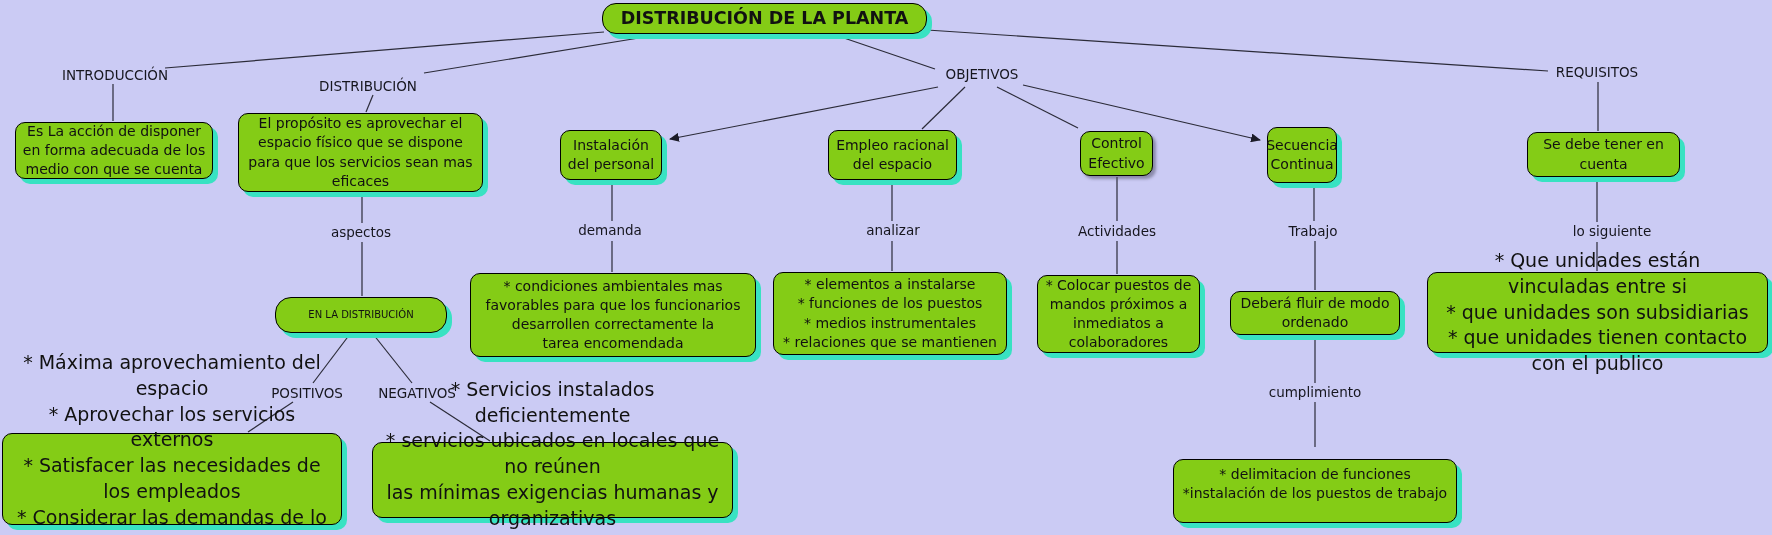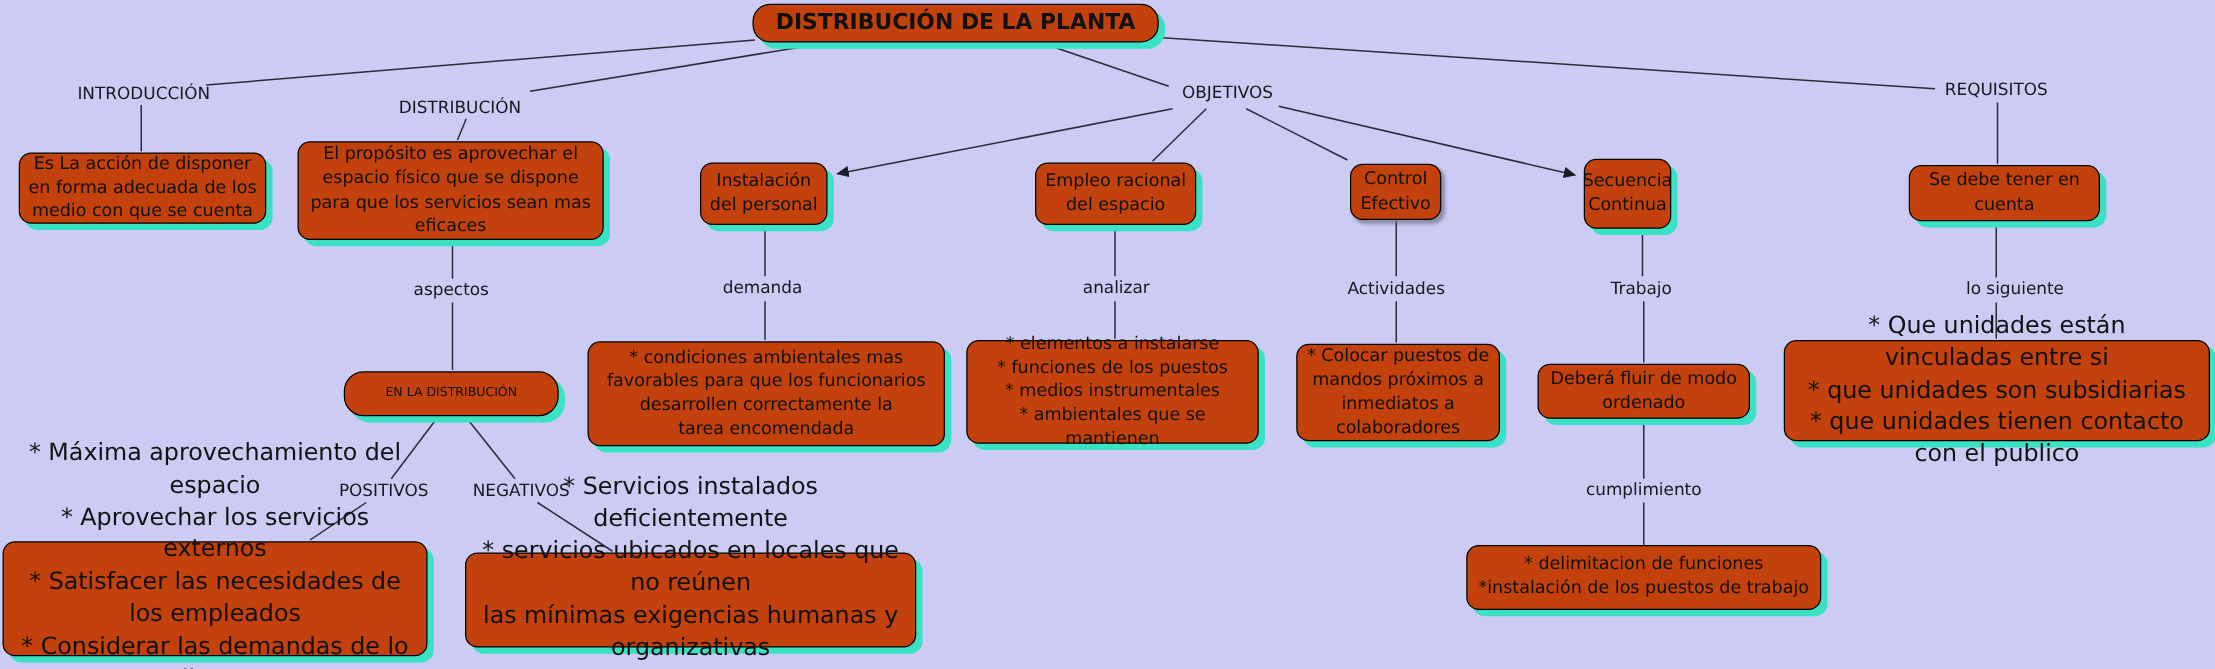--- a/index.html
+++ b/index.html
@@ -12,21 +12,21 @@
     overflow:hidden;
   }
   .edges{position:absolute;left:0;top:0;width:1772px;height:535px;}
   .edges line{stroke:#2b2b38;stroke-width:1.2;}
   .node{
     position:absolute;
     box-sizing:border-box;
     display:flex;align-items:center;justify-content:center;
     text-align:center;
     white-space:pre-line;
-    background:#c2410c;
+    background:#84cc16;
     border:1.3px solid #000;
     border-radius:10px;
     padding:2px 6px;
     font-size:14px;
     line-height:1.36;
     box-shadow:5px 5px 0 0 #38e2c2;
   }
   .node.dense{font-size:19px;}
   .node.top-align{align-items:flex-start;padding-top:5px;}
   .node.plain-shadow{box-shadow:3px 3px 3px rgba(85,85,110,.55);}
@@ -113,21 +113,21 @@
   <div class="node pill" style="left:275px;top:297px;width:172px;height:36px">EN LA DISTRIBUCIÓN</div>
 
   <div class="node" style="left:470px;top:273px;width:286px;height:84px">* condiciones ambientales mas
 favorables para que los funcionarios
 desarrollen correctamente la
 tarea encomendada</div>
 
   <div class="node" style="left:773px;top:272px;width:234px;height:83px">* elementos a instalarse
 * funciones de los puestos
 * medios instrumentales
-* ambientales que se mantienen</div>
+* relaciones que se mantienen</div>
 
   <div class="node" style="left:1037px;top:275px;width:163px;height:78px">* Colocar puestos de
 mandos próximos a
 inmediatos a
 colaboradores</div>
 
   <div class="node" style="left:1230px;top:291px;width:170px;height:44px">Deberá fluir de modo
 ordenado</div>
 
   <div class="node dense" style="left:1427px;top:272px;width:341px;height:81px">* Que unidades están
@@ -139,21 +139,21 @@
 * Aprovechar los servicios externos
 * Satisfacer las necesidades de los empleados
 * Considerar las demandas de lo clientes
 * No descuidar los factores humanos</div>
 
   <div class="node dense" style="left:372px;top:442px;width:361px;height:76px">* Servicios instalados deficientemente
 * servicios ubicados en locales que no reúnen
 las mínimas exigencias humanas y organizativas
 * No descuidar los factores humanos</div>
 
-  <div class="node top-align" style="left:1173px;top:436px;width:284px;height:52px">* delimitacion de funciones
+  <div class="node top-align" style="left:1173px;top:459px;width:284px;height:64px">* delimitacion de funciones
 *instalación de los puestos de trabajo</div>
 
   <div class="lbl" style="left:115px;top:67px">INTRODUCCIÓN</div>
   <div class="lbl" style="left:368px;top:78px">DISTRIBUCIÓN</div>
   <div class="lbl" style="left:982px;top:66px">OBJETIVOS</div>
   <div class="lbl" style="left:1597px;top:64px">REQUISITOS</div>
   <div class="lbl" style="left:361px;top:224px">aspectos</div>
   <div class="lbl" style="left:610px;top:222px">demanda</div>
   <div class="lbl" style="left:893px;top:222px">analizar</div>
   <div class="lbl" style="left:1117px;top:223px">Actividades</div>

